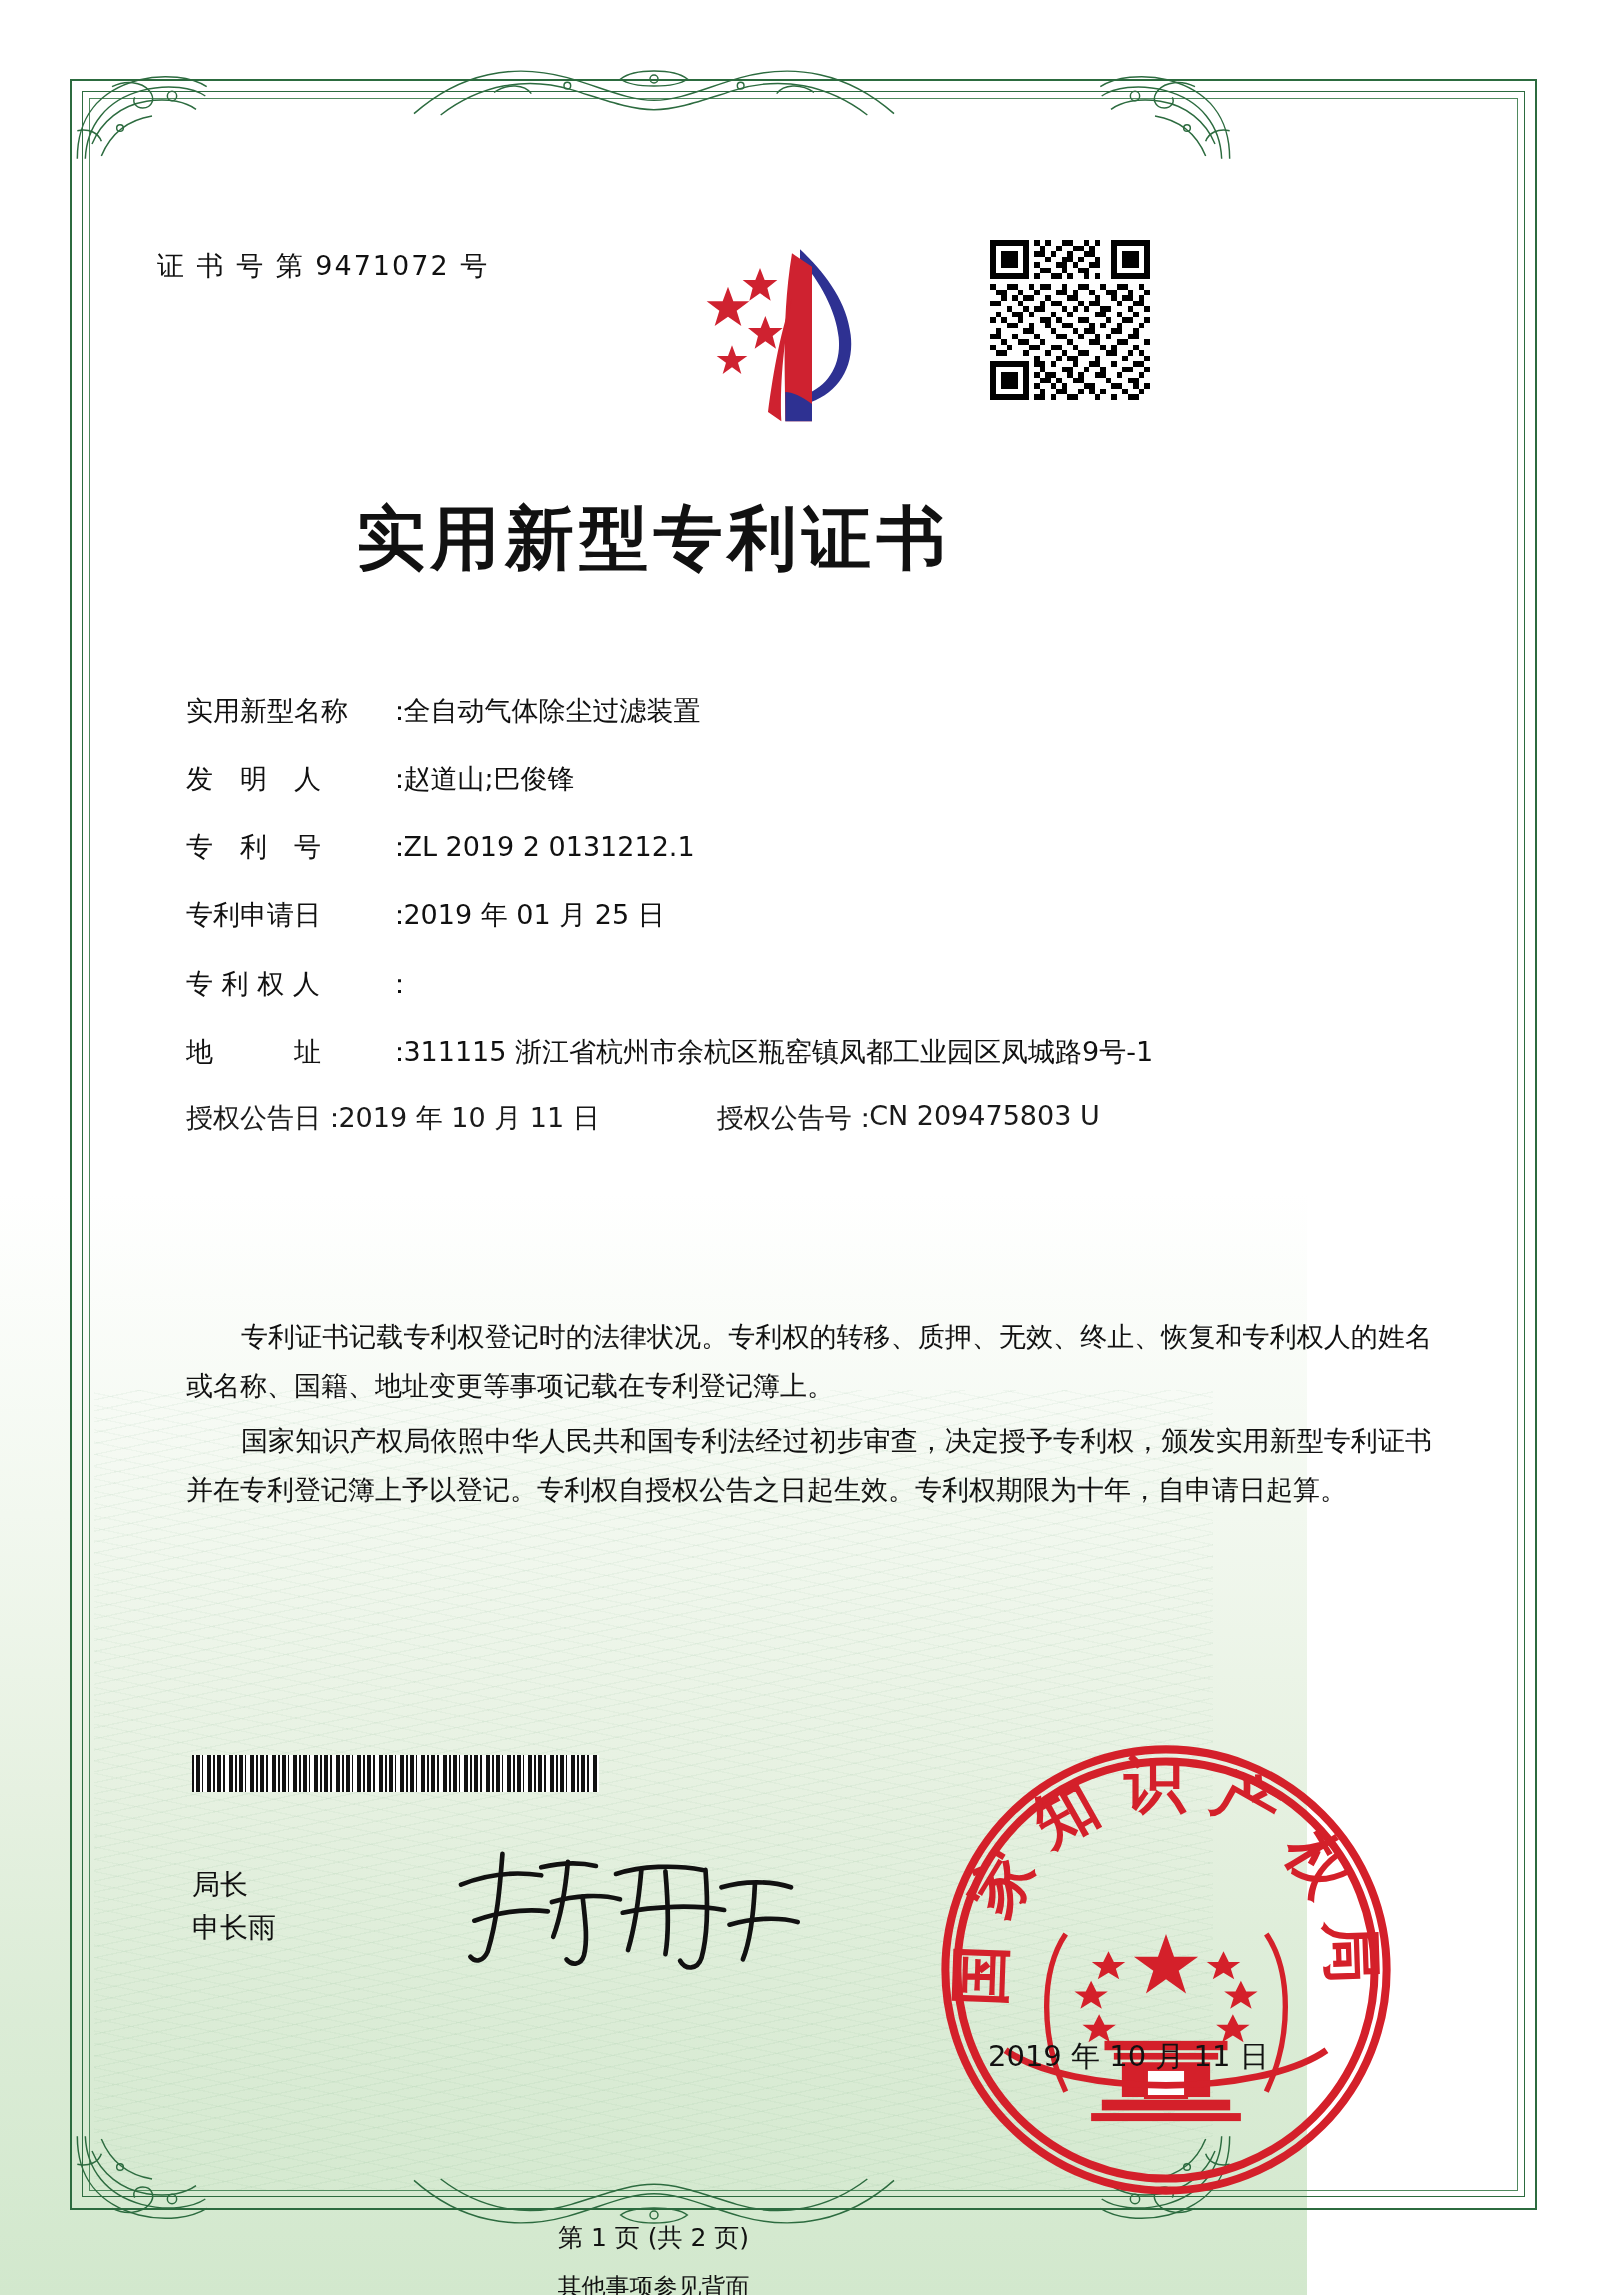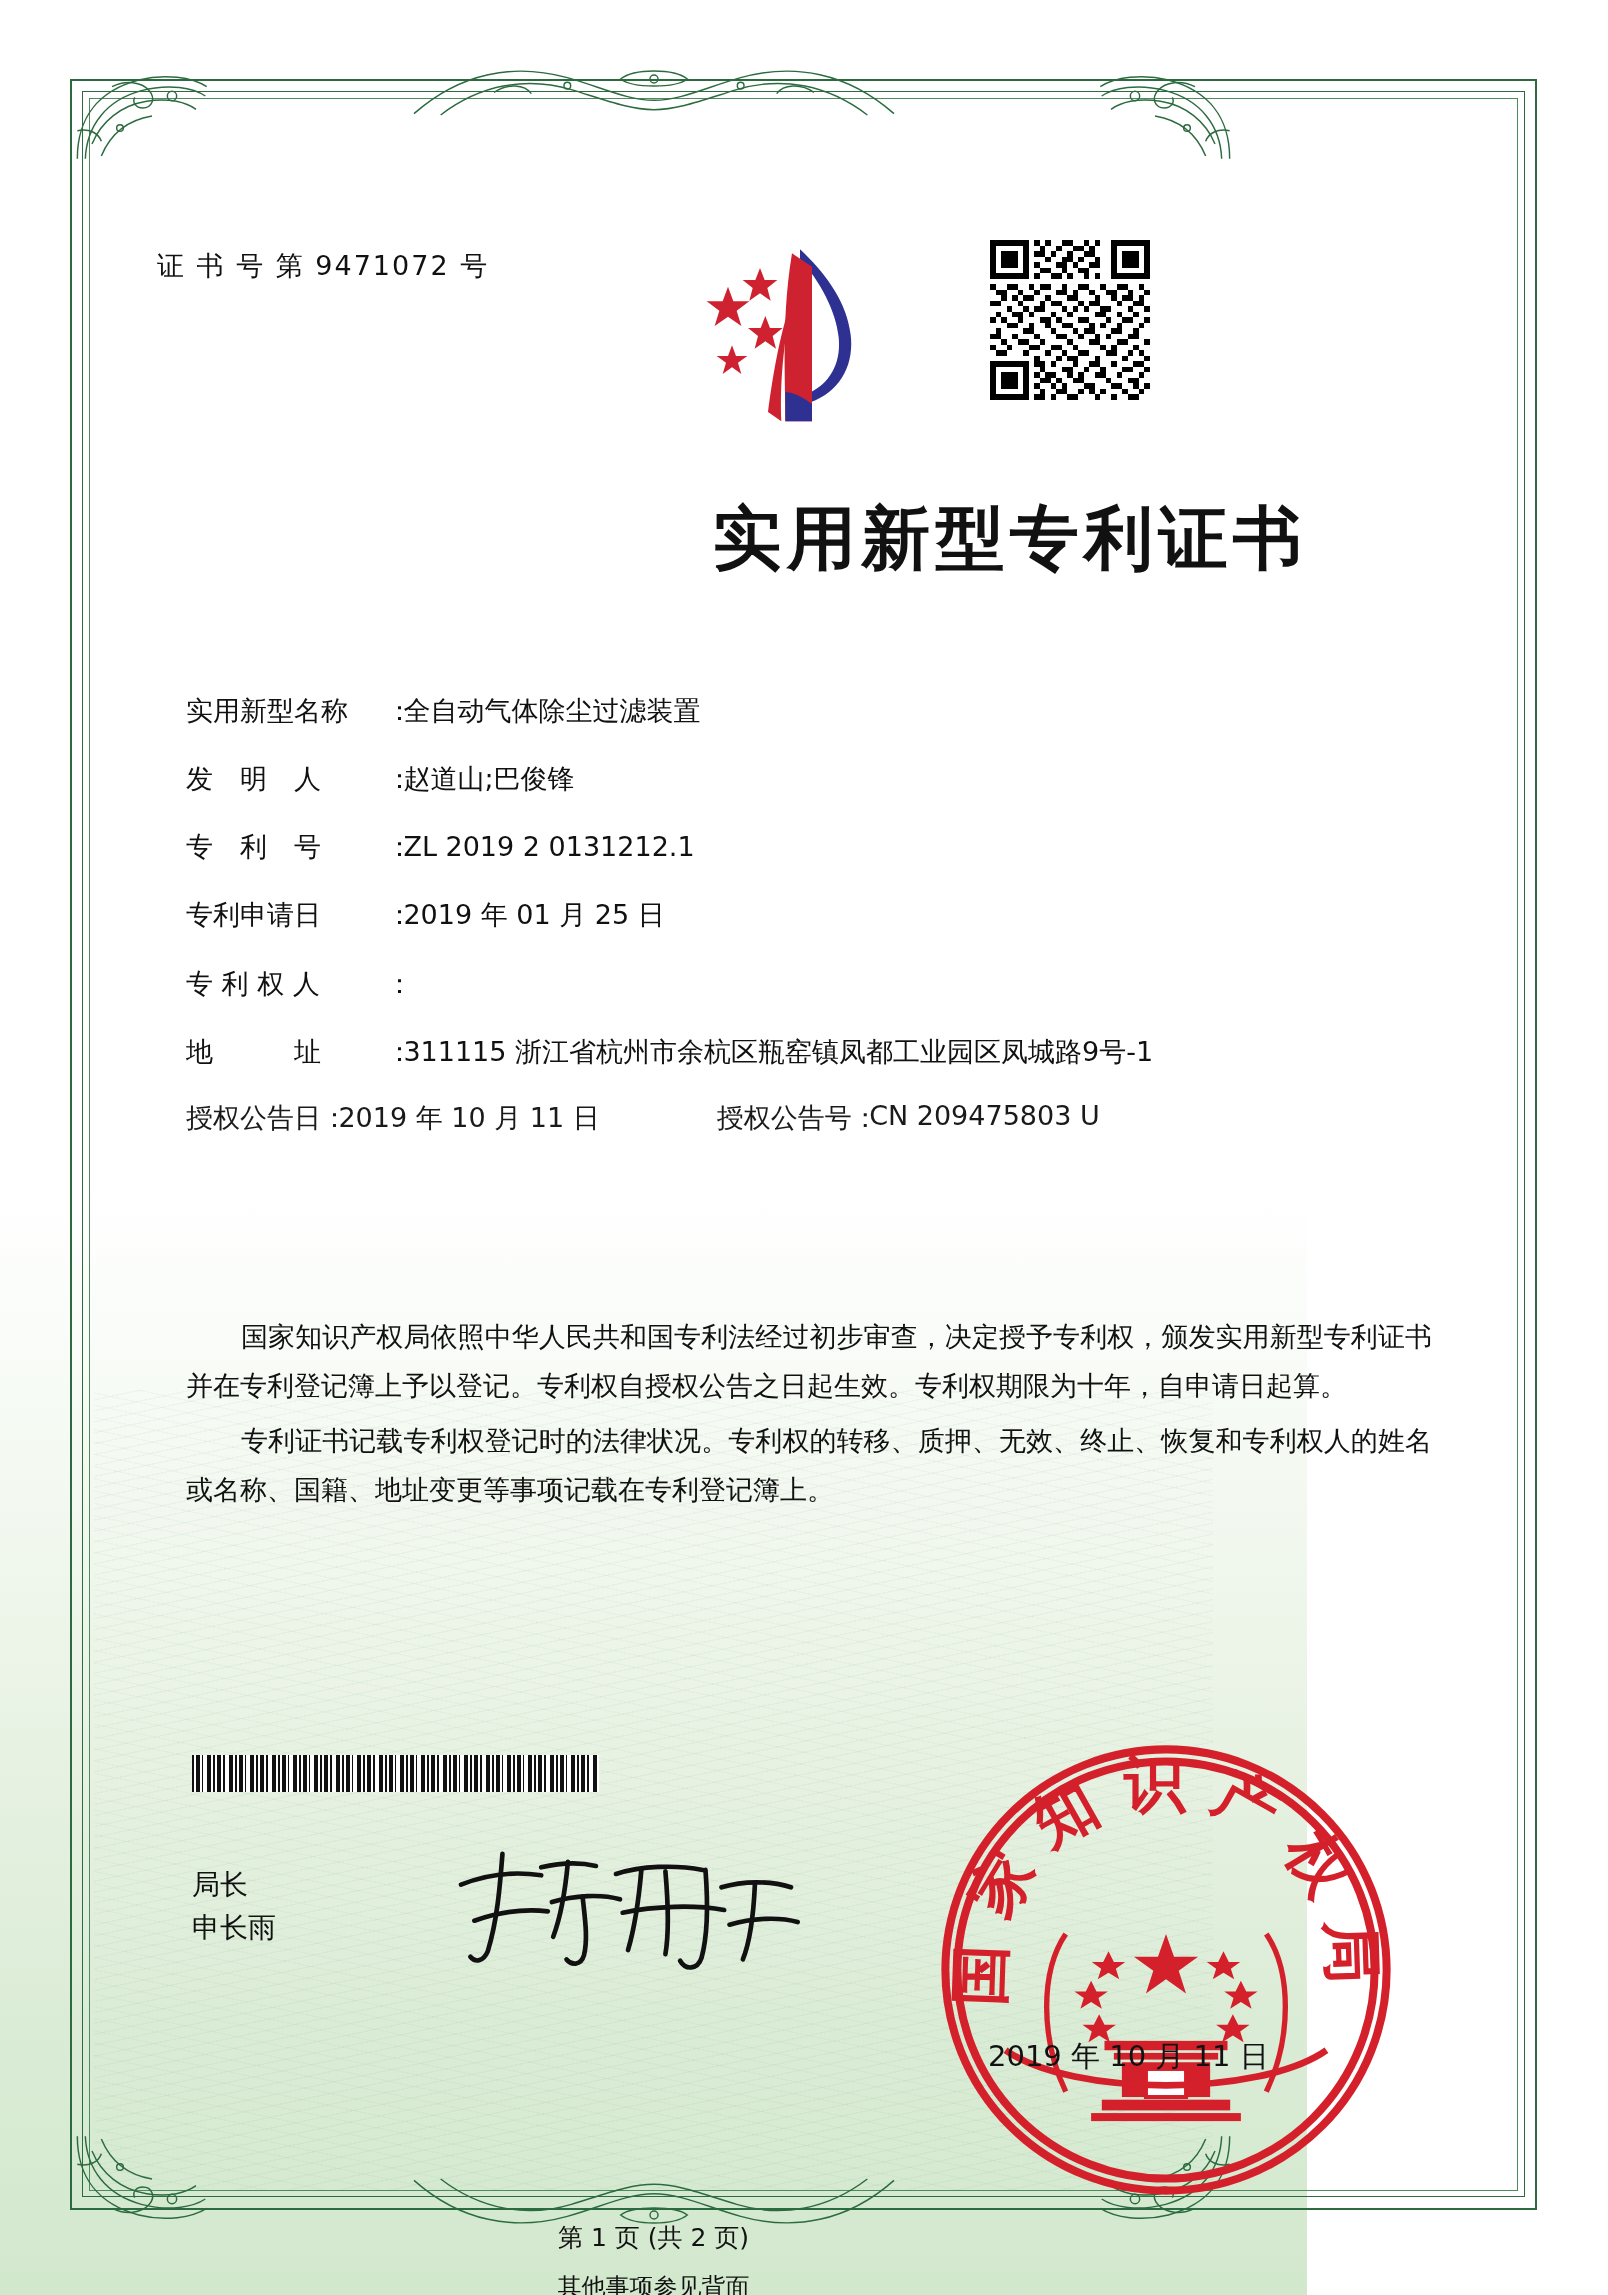--- a/index.html
+++ b/index.html
@@ -141,21 +141,21 @@
     width: 160px;
     height: 160px;
   }
   .qr svg { display:block; width:100%; height:100%; }
 
   .main-title {
     position: absolute;
     left: 0;
     right: 0;
     top: 493px;
-    text-align: right;
+    text-align: center;
     font-size: 69px;
     font-weight: bold;
     letter-spacing: 5.3px;
     font-family: "DejaVu Sans", sans-serif;
     color: #111;
   }
 
   
   .fields {
     position: absolute;
@@ -638,22 +638,22 @@
       <span class="seg2">
         <span class="lab2">授权公告号</span>
         <span class="field-colon">：</span>
         <span>CN 209475803 U</span>
       </span>
     </div>
 
   </div>
 
   <div class="body-text">
+    <p>专利证书记载专利权登记时的法律状况。专利权的转移、质押、无效、终止、恢复和专利权人的姓名或名称、国籍、地址变更等事项记载在专利登记簿上。</p>
     <p>国家知识产权局依照中华人民共和国专利法经过初步审查，决定授予专利权，颁发实用新型专利证书并在专利登记簿上予以登记。专利权自授权公告之日起生效。专利权期限为十年，自申请日起算。</p>
-    <p>专利证书记载专利权登记时的法律状况。专利权的转移、质押、无效、终止、恢复和专利权人的姓名或名称、国籍、地址变更等事项记载在专利登记簿上。</p>
   </div>
 
   <div class="barcode"></div>
 
   <div class="sig-block">
     <div>局长</div>
     <div>申长雨</div>
   </div>
 
   <div class="sig-hand">

